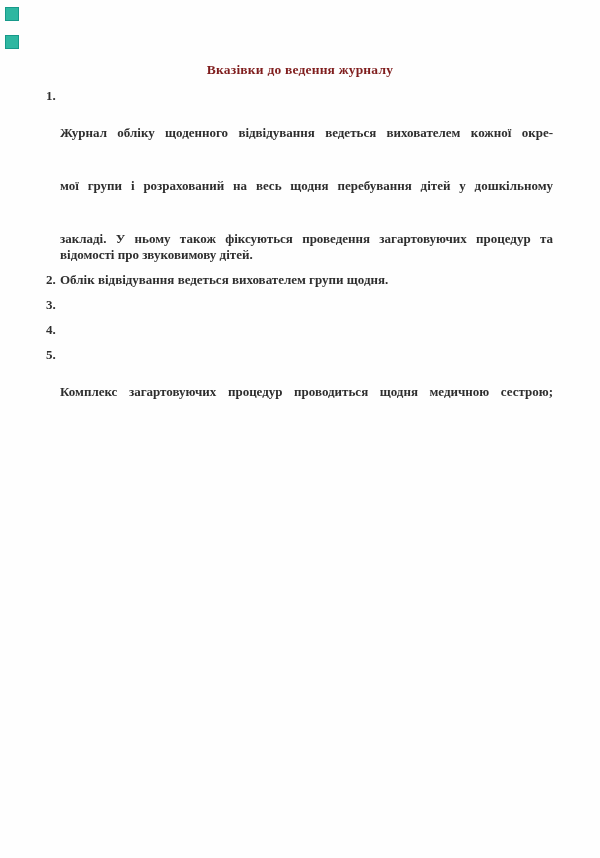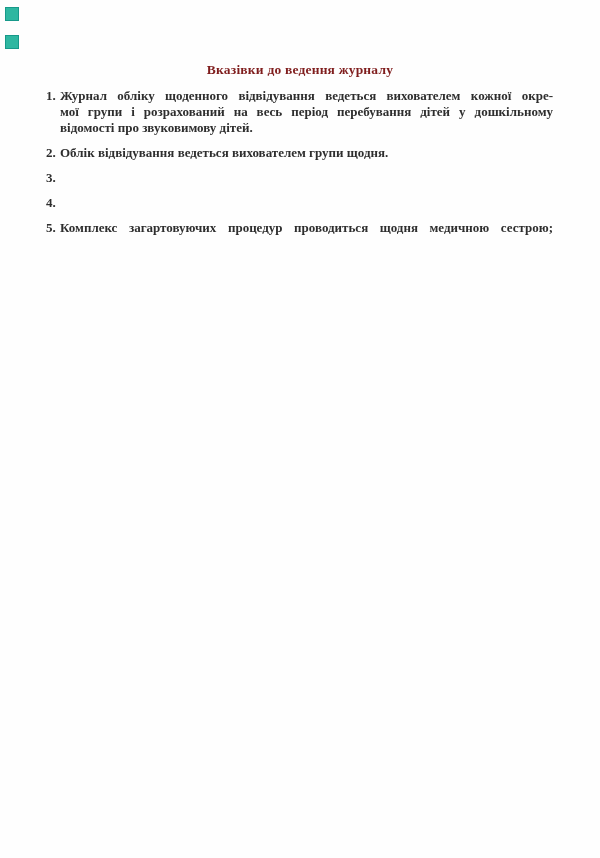--- a/index.html
+++ b/index.html
@@ -66,35 +66,37 @@
   }
   .line {
     line-height: 16px;
     height: 16px;
     overflow: hidden;
     white-space: normal;
   }
   .line.justify {
     text-align: justify;
     text-align-last: justify;
+    margin-top: 37px;
   }
 </style>
 </head>
 <body>
 
 <div class="page">
   <div class="corner-marker top"></div>
   <div class="corner-marker bottom"></div>
   <h1 class="title">Вказівки до ведення журналу</h1>
   <div class="list" id="instructions-list">
       <div class="list-item">
         <div class="num">1.</div>
         <div class="lines">
           <div class="line justify">Журнал обліку щоденного відвідування ведеться вихователем кожної окре-</div>
-          <div class="line justify">мої групи і розрахований на весь період перебування дітей у дошкільному</div>
+          <div class="line justify">мої групи і розрахований на весь щодня перебування дітей у дошкільному</div>
+          <div class="line justify">закладі. У ньому також фіксуються проведення загартовуючих процедур та</div>
           <div class="line">відомості про звуковимову дітей.</div>
         </div>
       </div>
       <div class="list-item">
         <div class="num">2.</div>
         <div class="lines">
           <div class="line">Облік відвідування ведеться вихователем групи щодня.</div>
         </div>
       </div>
       <div class="list-item">

